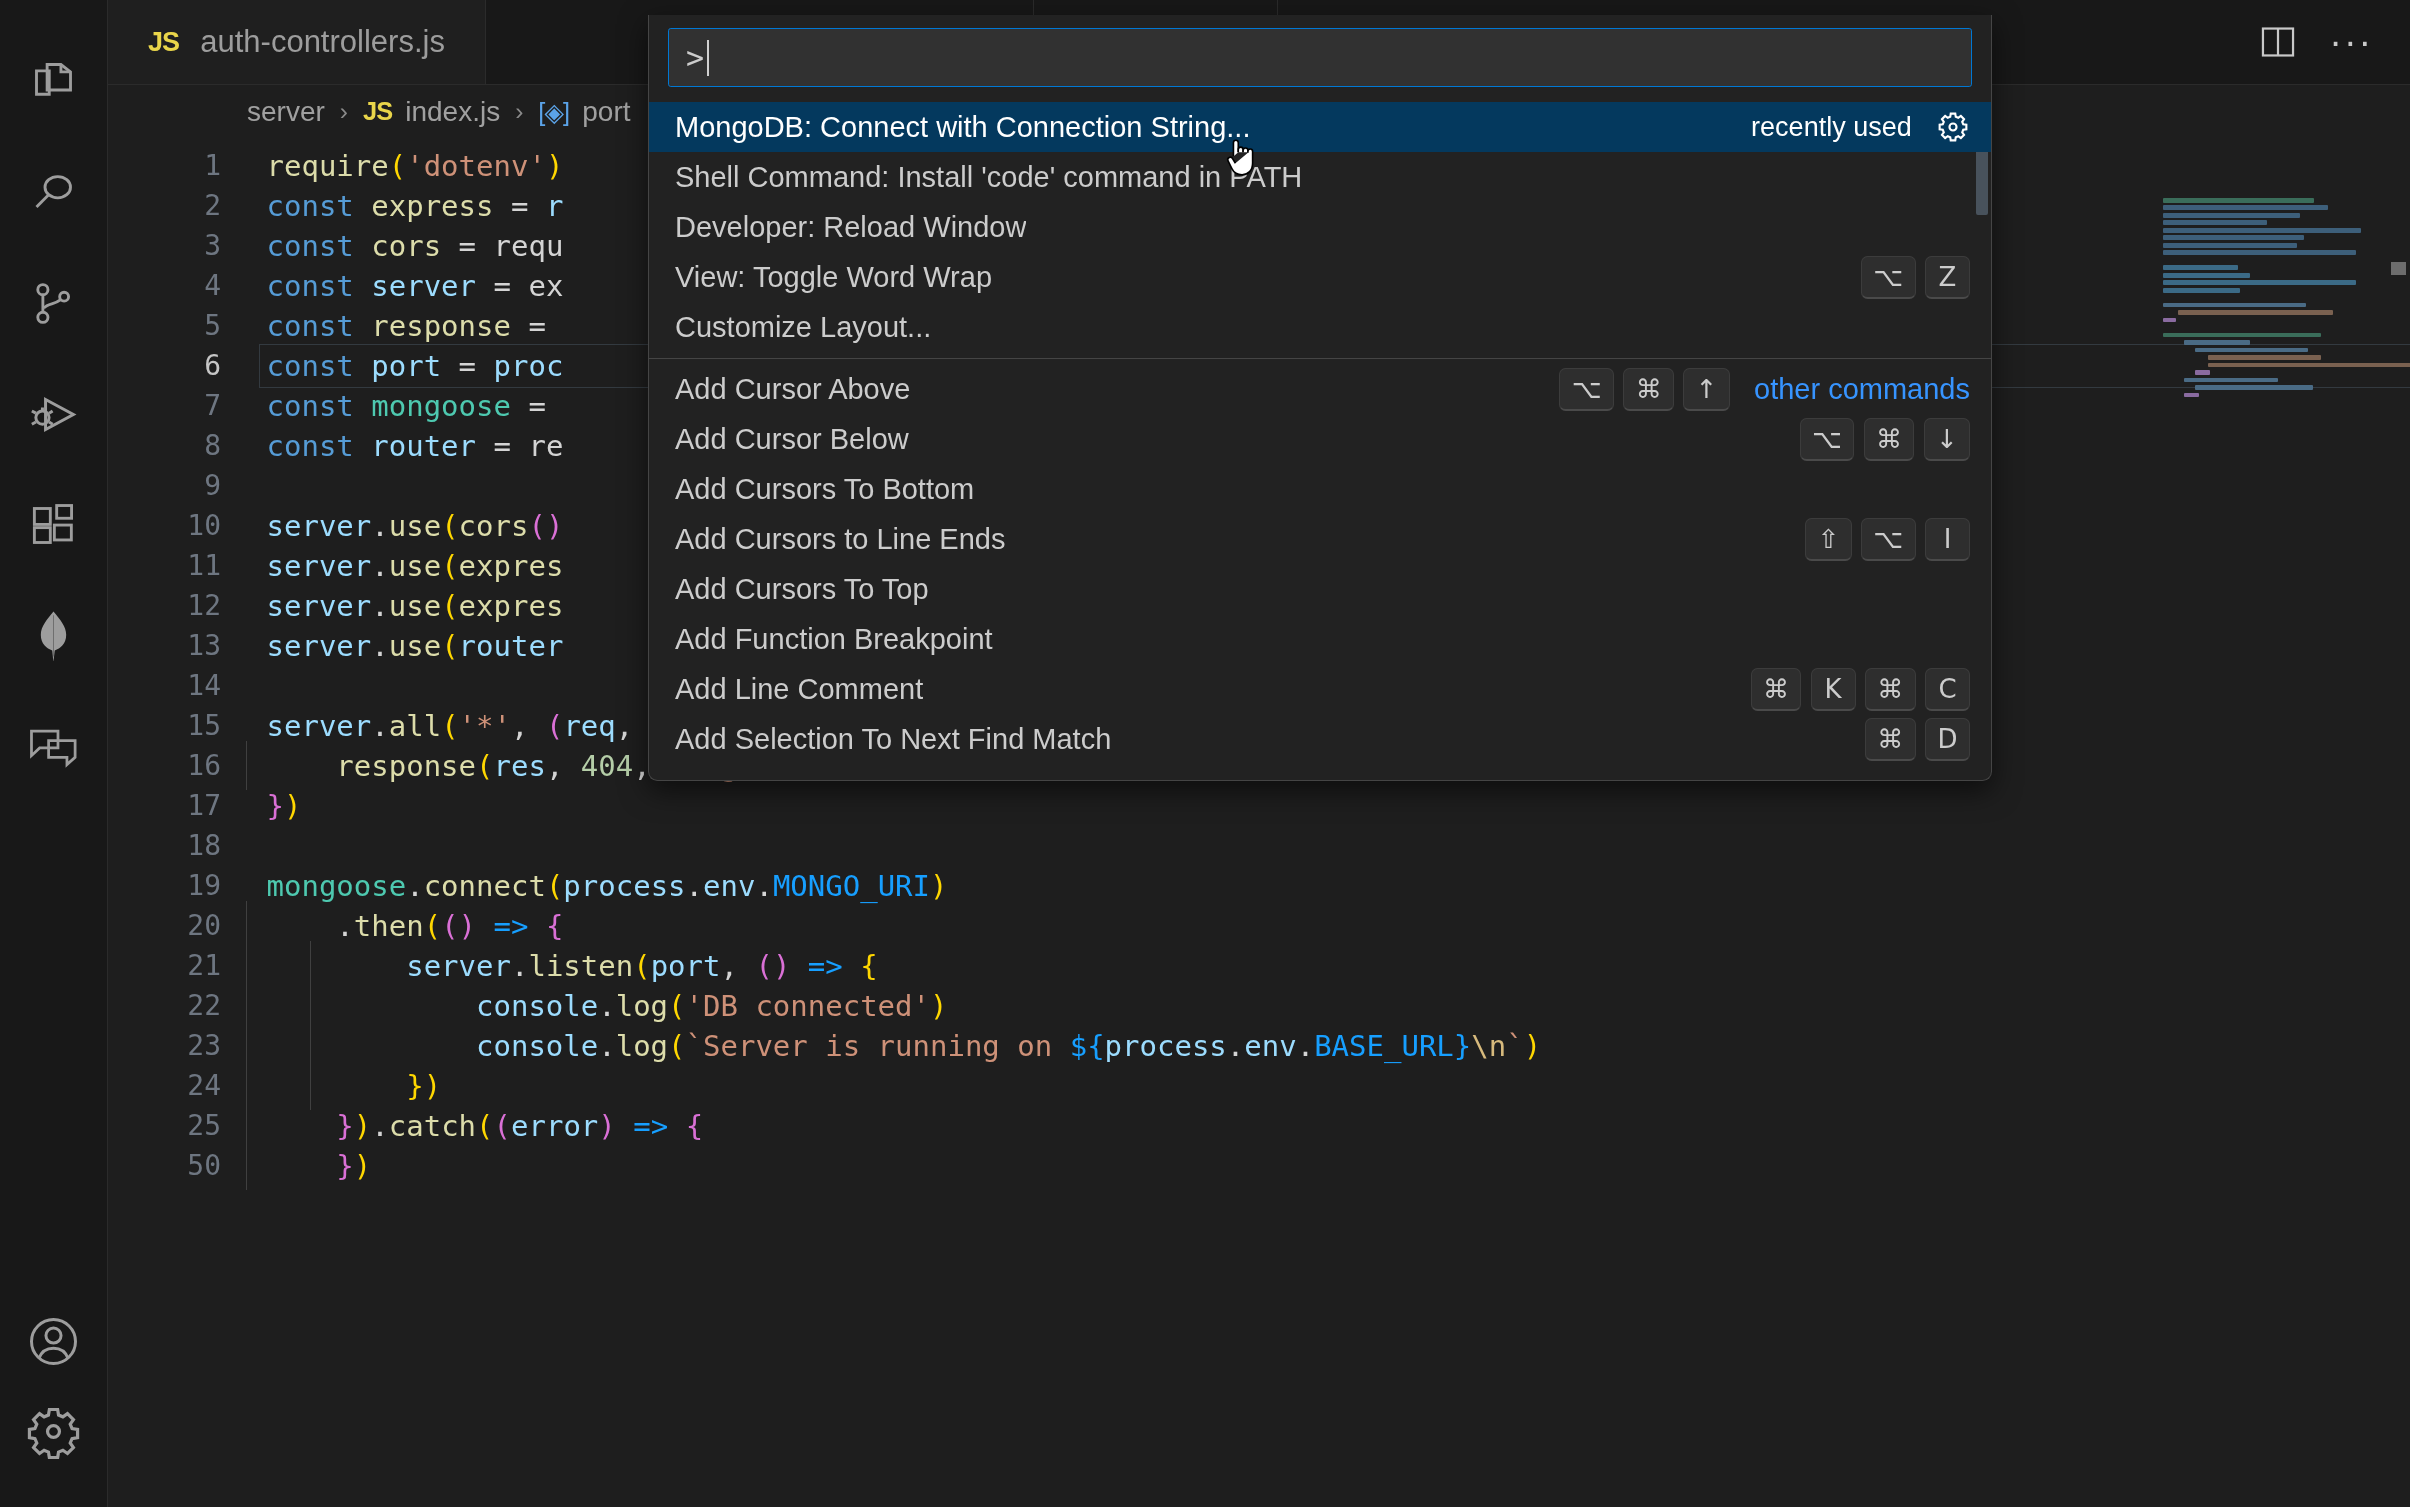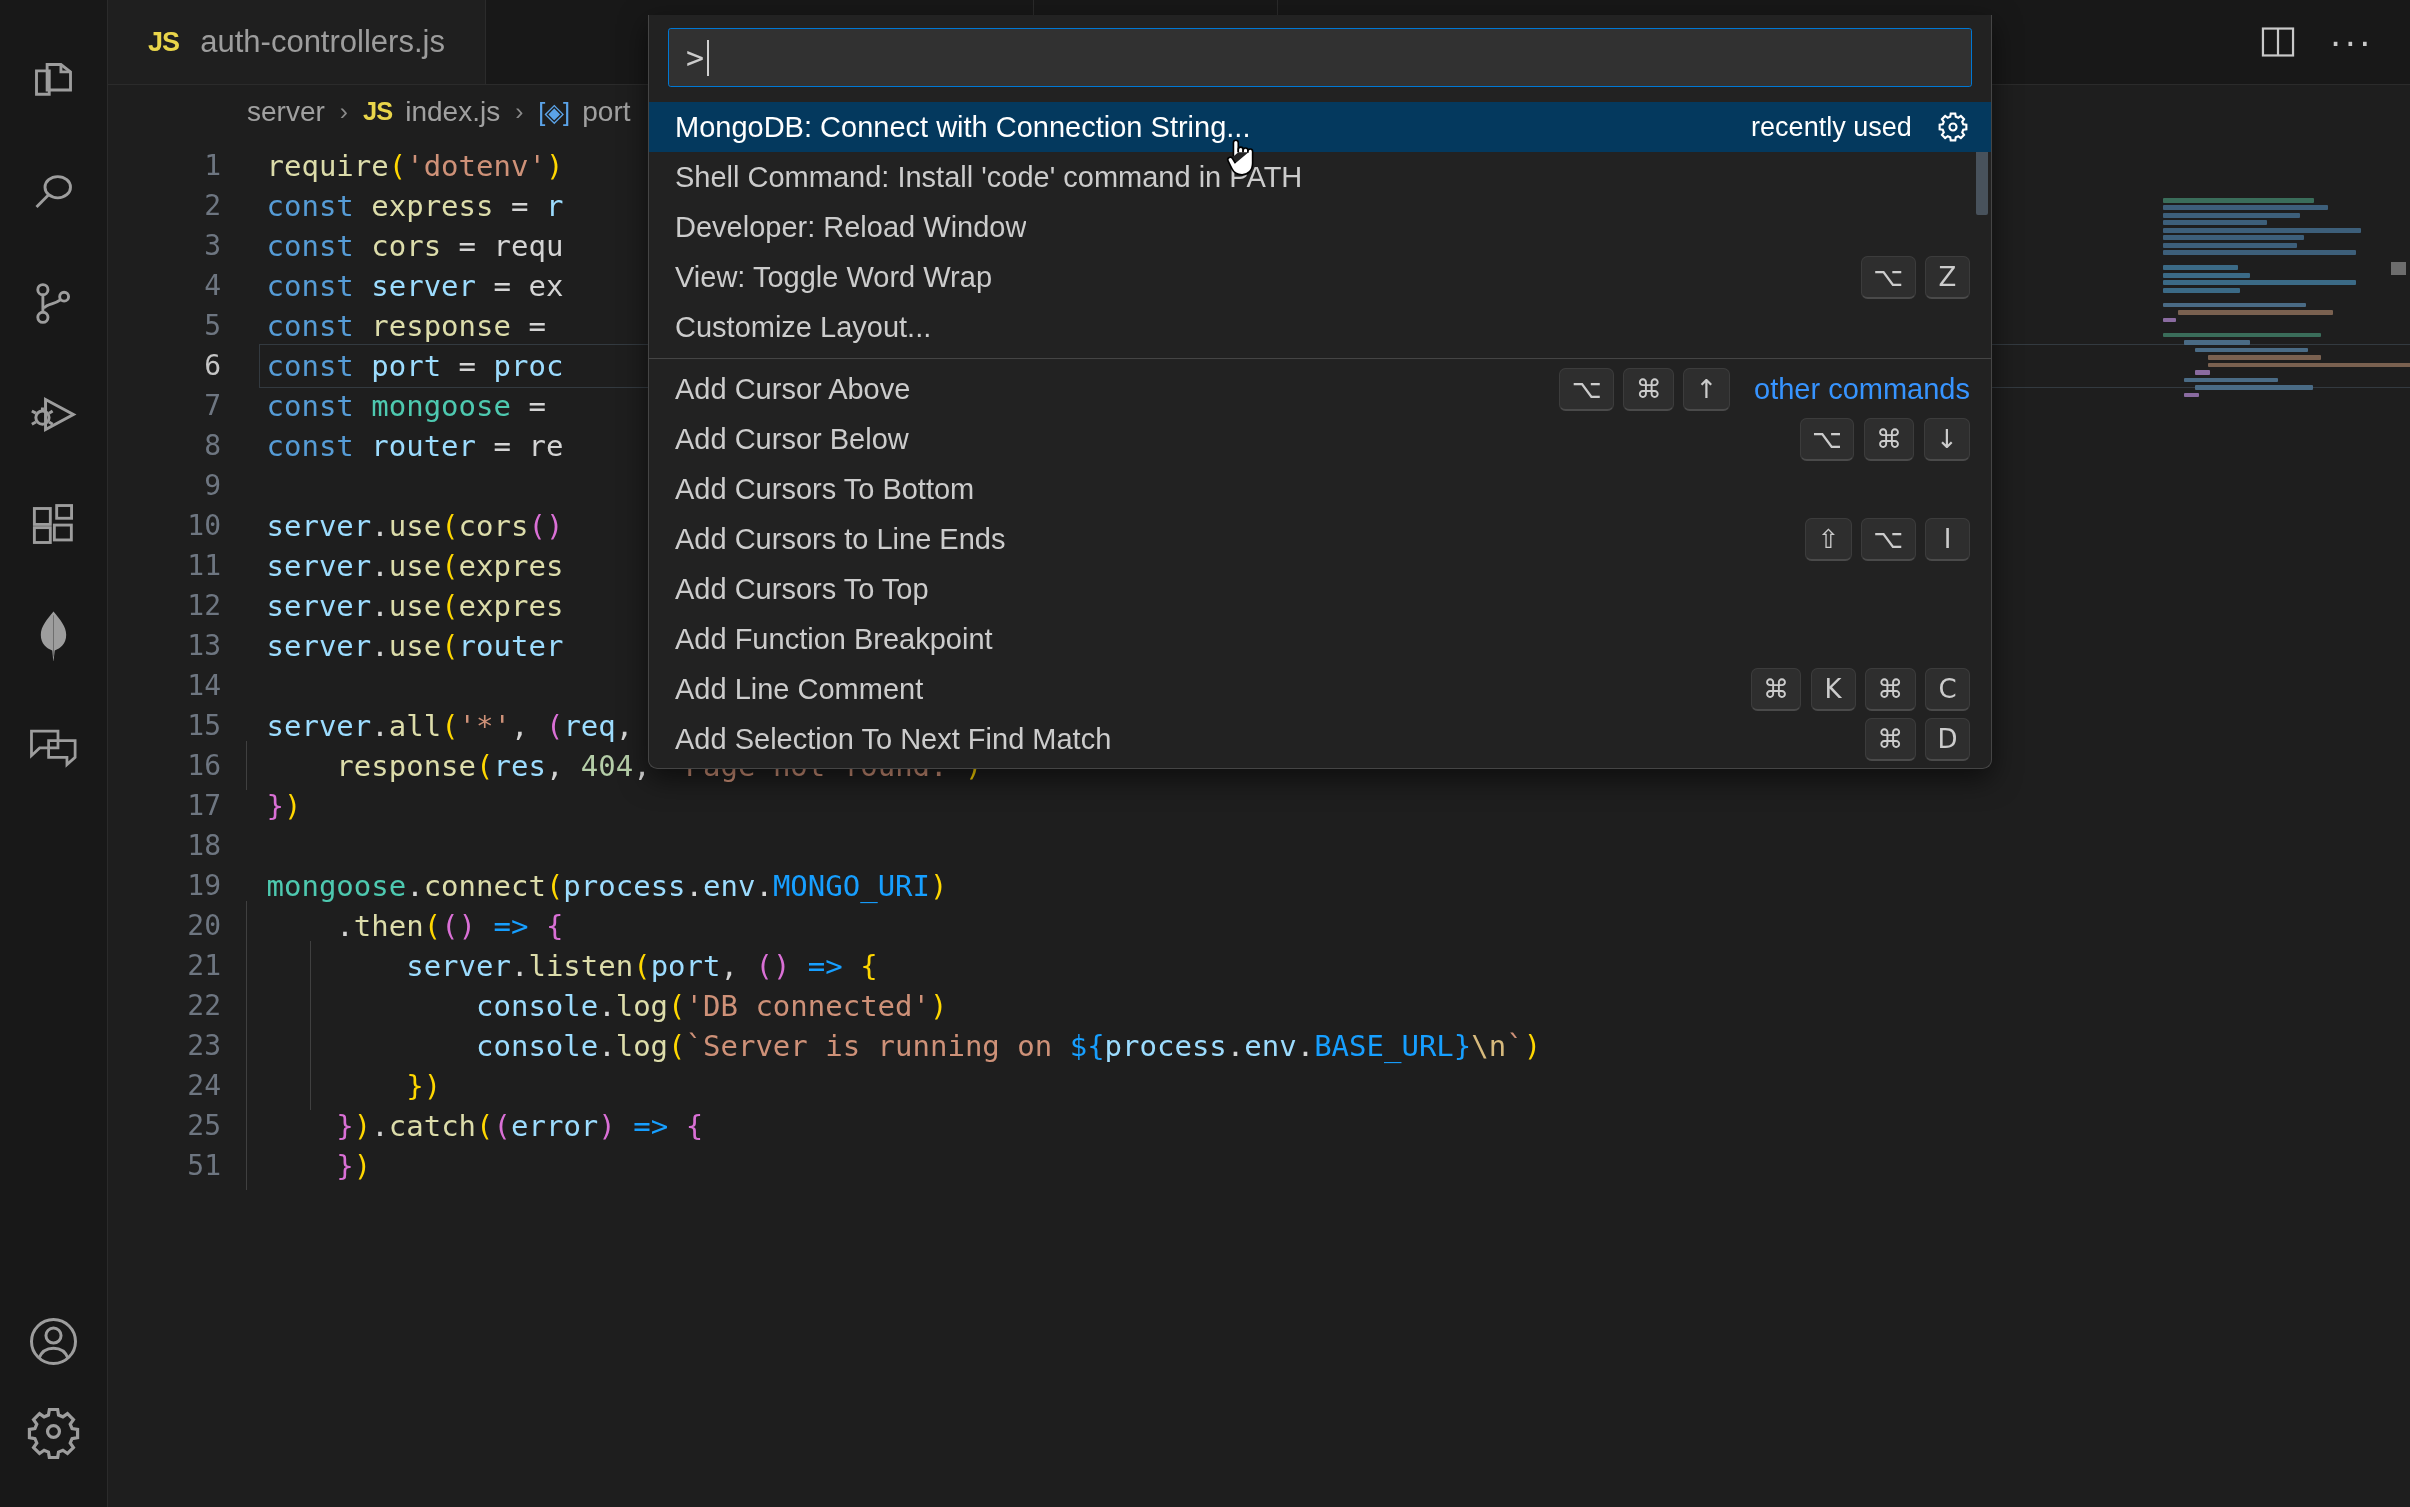--- a/index.html
+++ b/index.html
@@ -137,21 +137,21 @@
   .palette-input {
     display: flex; align-items: center;
     height: 59px; background: #313131; border: 1.9px solid #0078d4;
     border-radius: 2.8px; padding: 0 17px;
     color: #cccccc; font-family: "DejaVu Sans Mono", monospace; font-size: 30px;
   }
   .caret { display:inline-block; width:1.9px; height:36px; background:#d0d0d0; margin-left: 2.8px;
            animation: blink 1s steps(1) infinite; }
   @keyframes blink { 50% { opacity: 0; } }
 
-  .plist { position: relative; padding-bottom: 4px; }
+  .plist { position: relative; padding-bottom: 16px; }
   .prow {
     display: flex; align-items: center; height: 50px;
     padding: 0 21px 0 26px; color: #cccccc; font-size: 29px;
     white-space: nowrap; gap: 11.3px;
   }
   .prow.selected { background: #04395e; color:#ffffff; }
   .prow .plabel { flex: 0 1 auto; overflow: hidden; text-overflow: ellipsis; }
   .prow .pspacer { flex: 1 1 auto; }
   .pmeta { color:#ffffff; font-size: 27px; margin-right: 13px; }
   .pgear { display:flex; align-items:center; }
@@ -346,21 +346,21 @@
         <div class="line"><span class="ln">16</span><span class="lc ind">    <span class="fn">response</span><span class="pa">(</span><span class="var">res</span><span class="op">,</span> <span class="num">404</span><span class="op">,</span> <span class="str">'Page not found.'</span><span class="pa">)</span></span></div>
         <div class="line"><span class="ln">17</span><span class="lc"><span class="pb">}</span><span class="pa">)</span></span></div>
         <div class="line"><span class="ln">18</span><span class="lc"></span></div>
         <div class="line"><span class="ln">19</span><span class="lc"><span class="cls">mongoose</span><span class="op">.</span><span class="fn">connect</span><span class="pa">(</span><span class="var">process</span><span class="op">.</span><span class="var">env</span><span class="op">.</span><span class="pc">MONGO_URI</span><span class="pa">)</span></span></div>
         <div class="line"><span class="ln">20</span><span class="lc ind">    <span class="op">.</span><span class="fn">then</span><span class="pa">(</span><span class="pb">(</span><span class="pb">)</span> <span class="pc">=&gt;</span> <span class="pb">{</span></span></div>
         <div class="line"><span class="ln">21</span><span class="lc ind ind2">        <span class="var">server</span><span class="op">.</span><span class="fn">listen</span><span class="pa">(</span><span class="var">port</span><span class="op">,</span> <span class="pb">(</span><span class="pb">)</span> <span class="pc">=&gt;</span> <span class="pa">{</span></span></div>
         <div class="line"><span class="ln">22</span><span class="lc ind ind2">            <span class="var">console</span><span class="op">.</span><span class="fn">log</span><span class="pa">(</span><span class="str">'DB connected'</span><span class="pa">)</span></span></div>
         <div class="line"><span class="ln">23</span><span class="lc ind ind2">            <span class="var">console</span><span class="op">.</span><span class="fn">log</span><span class="pa">(</span><span class="str">`Server is running on </span><span class="pc">${</span><span class="var">process</span><span class="op">.</span><span class="var">env</span><span class="op">.</span><span class="pc">BASE_URL</span><span class="pc">}</span><span class="esc">\n</span><span class="str">`</span><span class="pa">)</span></span></div>
         <div class="line"><span class="ln">24</span><span class="lc ind ind2">        <span class="pa">}</span><span class="pa">)</span></span></div>
         <div class="line"><span class="ln">25</span><span class="lc ind">    <span class="pb">}</span><span class="pa">)</span><span class="op">.</span><span class="fn">catch</span><span class="pa">(</span><span class="pb">(</span><span class="var">error</span><span class="pb">)</span> <span class="pc">=&gt;</span> <span class="pb">{</span></span></div>
-        <div class="line"><span class="ln">51</span><span class="lc ind">    <span class="pb">}</span><span class="pa">)</span></span></div>
+        <div class="line"><span class="ln">50</span><span class="lc ind">    <span class="pb">}</span><span class="pa">)</span></span></div>
       </div>
 
       <div class="minimap">
         <div style="padding-top:60px;padding-left:13px;">
           <div class="mm-line" style="width:151px;background:#3a6d5a;"></div>
           <div class="mm-line" style="width:165px;background:#3d5f7a;"></div>
           <div class="mm-line" style="width:137px;background:#3d5f7a;"></div>
           <div class="mm-line" style="width:104px;background:#3d5f7a;"></div>
           <div class="mm-line" style="width:198px;background:#3d5f7a;"></div>
           <div class="mm-line" style="width:141px;background:#3d5f7a;"></div>

